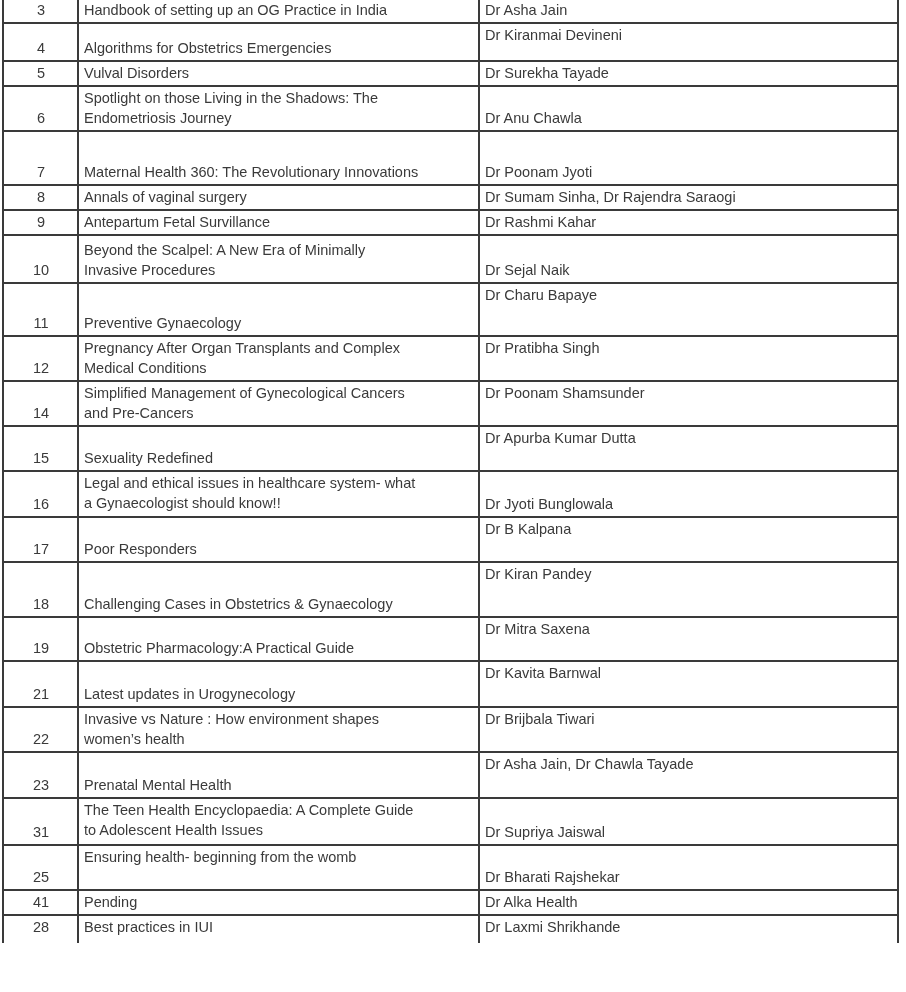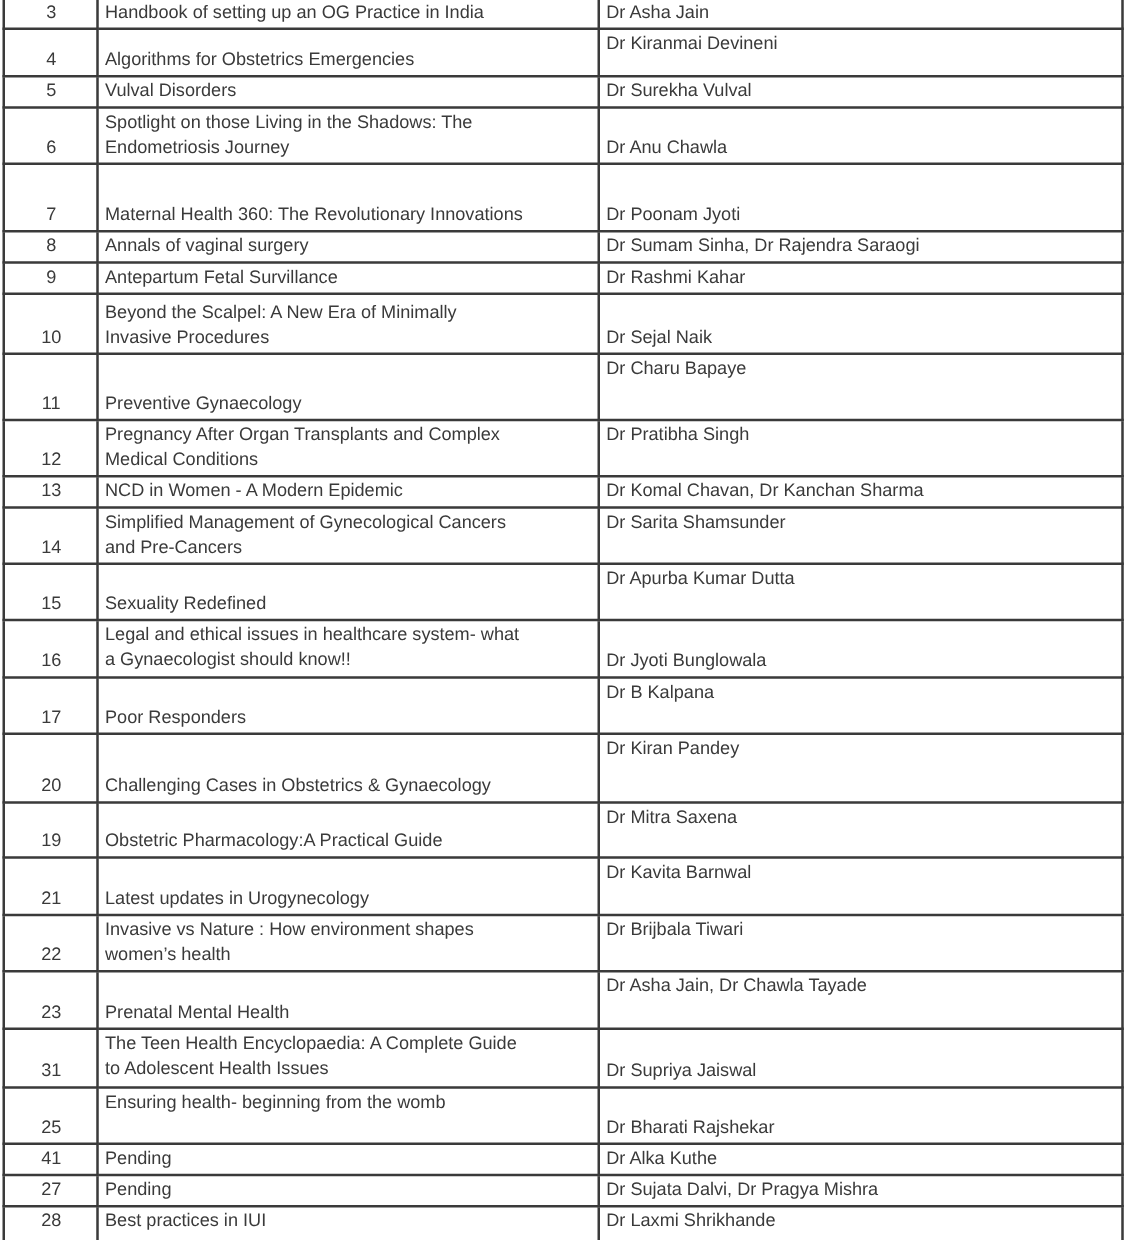--- a/index.html
+++ b/index.html
@@ -67,21 +67,21 @@
         <td class="name-cell vt">Dr Asha Jain</td>
       </tr>
       <tr style="height:38px">
         <td class="num-cell vb">4</td>
         <td class="title-cell vb">Algorithms for Obstetrics Emergencies</td>
         <td class="name-cell vt">Dr Kiranmai Devineni</td>
       </tr>
       <tr style="height:23px">
         <td class="num-cell vb">5</td>
         <td class="title-cell vb">Vulval Disorders</td>
-        <td class="name-cell vb">Dr Surekha Vulval</td>
+        <td class="name-cell vb">Dr Surekha Tayade</td>
       </tr>
       <tr style="height:45px">
         <td class="num-cell vb">6</td>
         <td class="title-cell vb">Spotlight on those Living in the Shadows: The
 Endometriosis Journey</td>
         <td class="name-cell vb">Dr Anu Chawla</td>
       </tr>
       <tr style="height:54px">
         <td class="num-cell vb">7</td>
         <td class="title-cell vb">Maternal Health 360: The Revolutionary Innovations</td>
@@ -107,49 +107,44 @@
         <td class="num-cell vb">11</td>
         <td class="title-cell vb">Preventive Gynaecology</td>
         <td class="name-cell vt">Dr Charu Bapaye</td>
       </tr>
       <tr style="height:40px">
         <td class="num-cell vb">12</td>
         <td class="title-cell vb">Pregnancy After Organ Transplants and Complex
 Medical Conditions</td>
         <td class="name-cell vt">Dr Pratibha Singh</td>
       </tr>
-      <tr style="height:22px">
-        <td class="num-cell vb">13</td>
-        <td class="title-cell vb">NCD in Women - A Modern Epidemic</td>
-        <td class="name-cell vb">Dr Komal Chavan, Dr Kanchan Sharma</td>
-      </tr>
       <tr style="height:45px">
         <td class="num-cell vb">14</td>
         <td class="title-cell vt">Simplified Management of Gynecological Cancers
 and Pre-Cancers</td>
-        <td class="name-cell vt">Dr Sarita Shamsunder</td>
+        <td class="name-cell vt">Dr Poonam Shamsunder</td>
       </tr>
       <tr style="height:45px">
         <td class="num-cell vb">15</td>
         <td class="title-cell vb">Sexuality Redefined</td>
         <td class="name-cell vt">Dr Apurba Kumar Dutta</td>
       </tr>
       <tr style="height:46px">
         <td class="num-cell vb">16</td>
         <td class="title-cell vt">Legal and ethical issues in healthcare system- what
 a Gynaecologist should know!!</td>
         <td class="name-cell vb">Dr Jyoti Bunglowala</td>
       </tr>
       <tr style="height:45px">
         <td class="num-cell vb">17</td>
         <td class="title-cell vb">Poor Responders</td>
         <td class="name-cell vt">Dr B Kalpana</td>
       </tr>
       <tr style="height:55px">
-        <td class="num-cell vb">20</td>
+        <td class="num-cell vb">18</td>
         <td class="title-cell vb">Challenging Cases in Obstetrics &amp; Gynaecology</td>
         <td class="name-cell vt">Dr Kiran Pandey</td>
       </tr>
       <tr style="height:44px">
         <td class="num-cell vb">19</td>
         <td class="title-cell vb">Obstetric Pharmacology:A Practical Guide</td>
         <td class="name-cell vt">Dr Mitra Saxena</td>
       </tr>
       <tr style="height:46px">
         <td class="num-cell vb">21</td>
@@ -174,26 +169,21 @@
         <td class="name-cell vb">Dr Supriya Jaiswal</td>
       </tr>
       <tr style="height:45px">
         <td class="num-cell vb">25</td>
         <td class="title-cell vt">Ensuring health- beginning from the womb</td>
         <td class="name-cell vb">Dr Bharati Rajshekar</td>
       </tr>
       <tr style="height:23px">
         <td class="num-cell vb">41</td>
         <td class="title-cell vb">Pending</td>
-        <td class="name-cell vb">Dr Alka Kuthe</td>
-      </tr>
-      <tr style="height:24px">
-        <td class="num-cell vb">27</td>
-        <td class="title-cell vb">Pending</td>
-        <td class="name-cell vb">Dr Sujata Dalvi, Dr Pragya Mishra</td>
+        <td class="name-cell vb">Dr Alka Health</td>
       </tr>
       <tr class="row-last" style="height:28px">
         <td class="num-cell vt">28</td>
         <td class="title-cell vt">Best practices in IUI</td>
         <td class="name-cell vt">Dr Laxmi Shrikhande</td>
       </tr>
     </tbody>
   </table>
 </div>
 

